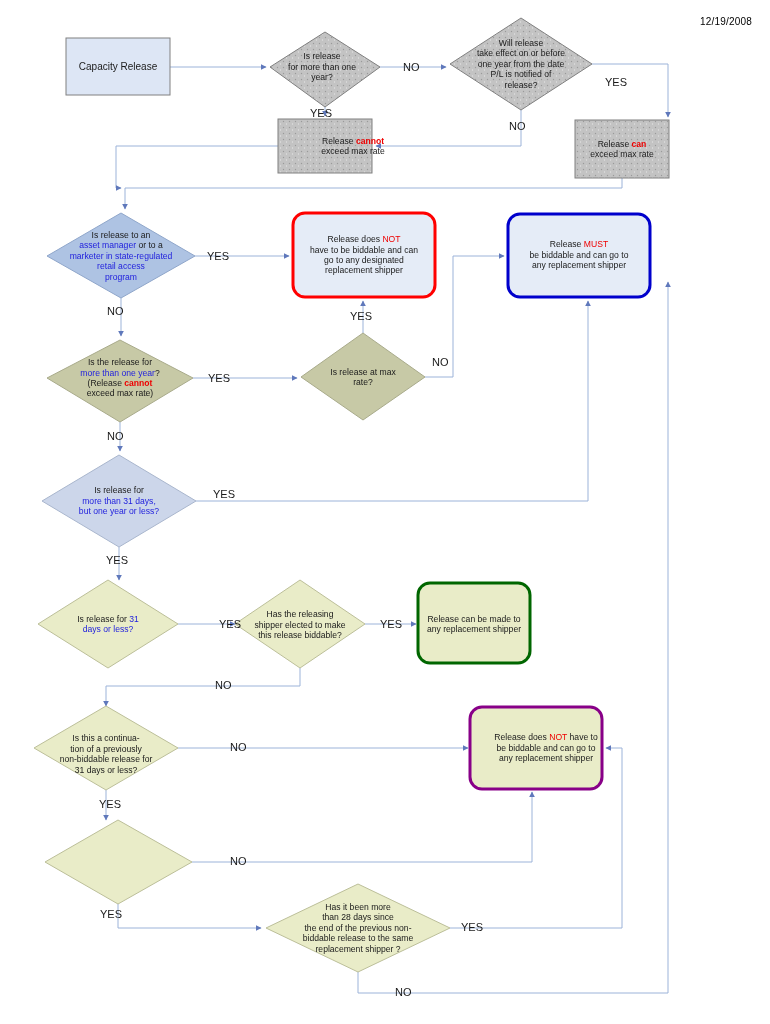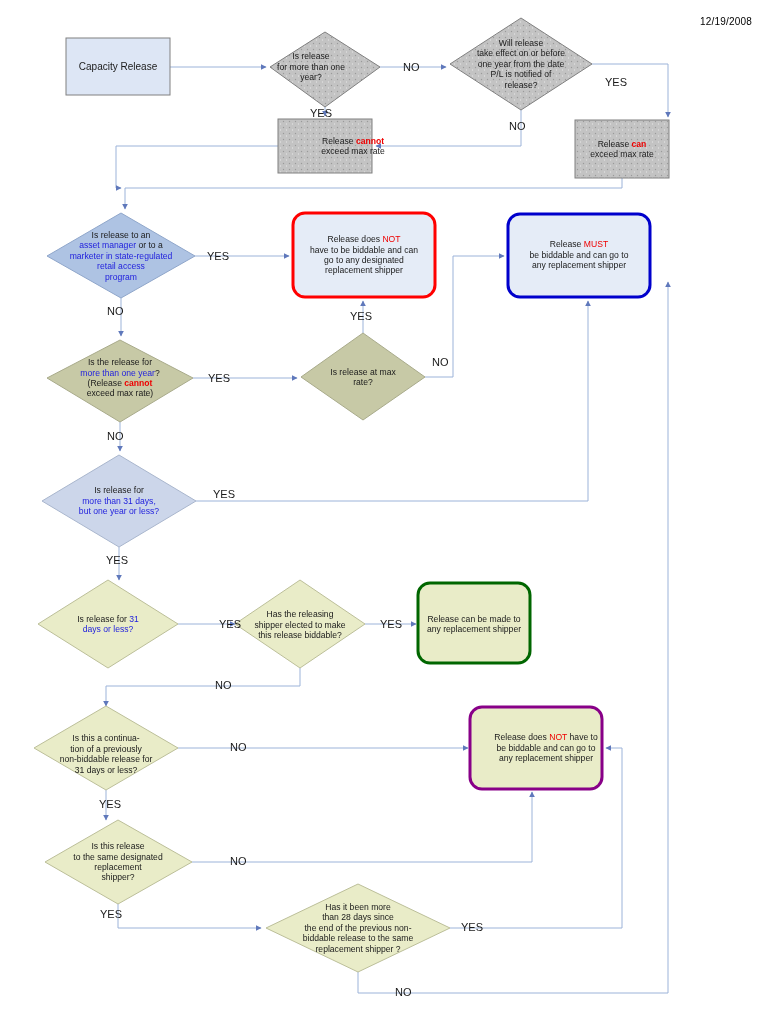--- a/index.html
+++ b/index.html
@@ -101,21 +101,21 @@
       <polygon points="358,884 450,928 358,972 266,928" fill="#e9ecc8" stroke="#bcbf99" stroke-width="1"></polygon>
     </g>
   </svg>
 
   <div class="datestamp">12/19/2008</div>
 
   <div class="nodetext big" style="left:66px;top:38px;width:104px;height:57px;">
     <div><span>Capacity Release</span></div>
   </div>
 
-  <div class="nodetext" style="left:261px;top:44px;width:100px;height:46px;">
+  <div class="nodetext" style="left:272px;top:44px;width:100px;height:46px;">
     <div>Is release<br>for more than one<br>year?</div>
   </div>
 
   <div class="nodetext" style="left:452px;top:28px;width:138px;height:72px;">
     <div>Will release<br>take effect on or before<br>one year from the date<br>P/L is notified of<br>release?</div>
   </div>
 
   <div class="nodetext" style="left:278px;top:119px;width:94px;height:54px;padding-left:28px;">
     <div>Release <span class="kw-red">cannot</span><br>exceed max rate</div>
   </div>
@@ -161,23 +161,20 @@
   </div>
 
   <div class="nodetext" style="left:36px;top:723px;width:140px;height:52px;align-items:flex-end;">
     <div>Is this a continua-<br>tion of a previously<br>non-biddable release for<br>31 days or less?</div>
   </div>
 
   <div class="nodetext" style="left:484px;top:727px;width:124px;height:42px;">
     <div>Release does <span class="kw-red-plain">NOT</span> have to<br>be biddable and can go to<br>any replacement shipper</div>
   </div>
 
-  <div class="nodetext" style="left:46px;top:836px;width:144px;height:52px;">
-    <div>Is this release<br>to the same designated<br>replacement<br>shipper?</div>
-  </div>
 
   <div class="nodetext" style="left:270px;top:897px;width:176px;height:62px;">
     <div>Has it been more<br>than 28 days since<br>the end of the previous non-<br>biddable release to the same<br>replacement shipper ?</div>
   </div>
 
   <div class="edgelabel" style="left:403px;top:61px;">NO</div>
   <div class="edgelabel" style="left:310px;top:107px;">YES</div>
   <div class="edgelabel" style="left:605px;top:76px;">YES</div>
   <div class="edgelabel" style="left:509px;top:120px;">NO</div>
   <div class="edgelabel" style="left:207px;top:250px;">YES</div>

